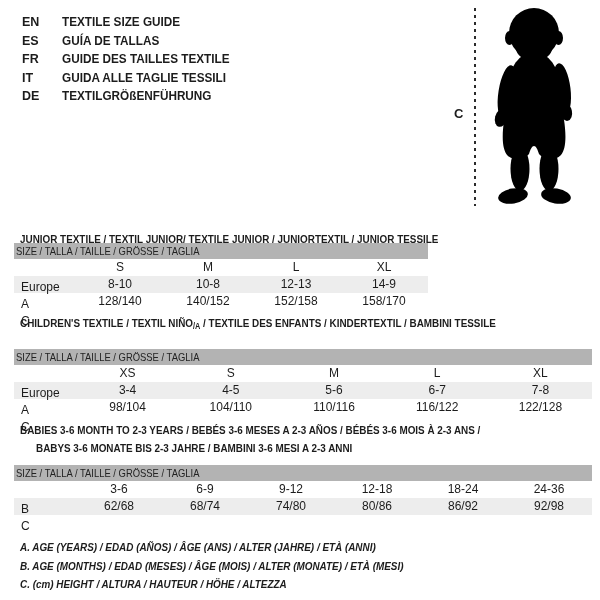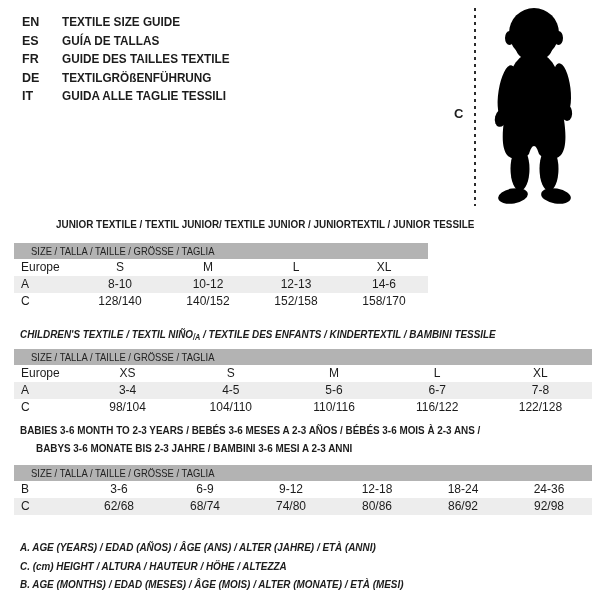--- a/index.html
+++ b/index.html
@@ -22,25 +22,25 @@
   .measure-label { position:absolute; left:454px; top:106px; font-weight:bold; font-size:13px; }
   .silhouette { position:absolute; left:480px; top:6px; }
 
   
   .sec-title { position:absolute; left:20px; font-weight:bold; font-size:11.5px; white-space:nowrap; }
   .cond { display:inline-block; transform:scaleX(0.86); transform-origin:0 50%; white-space:nowrap; }
   .sub-part { font-size:8.5px; position:relative; top:2px; }
 
   
   .size-table { position:absolute; left:14px; }
-  .thead { height:16px; line-height:16px; background:var(--header-bg,#b3b3b3); padding-left:17px; font-size:11.5px; color:#222; white-space:nowrap; overflow:hidden; }
+  .thead { height:16px; line-height:16px; background:var(--header-bg,#b3b3b3); padding-left:2px; font-size:11.5px; color:#222; white-space:nowrap; overflow:hidden; }
   .thead .cond-h { display:inline-block; transform:scaleX(0.82); transform-origin:0 50%; }
   .trow { display:flex; height:17px; line-height:17.5px; font-size:12px; }
   .trow.shaded { background:var(--shade-bg,#ededed); }
-  .tlabel { width:55px; flex:0 0 55px; padding-left:7px; }
+  .tlabel { width:55px; flex:0 0 55px; padding-left:7px;margin-top:20px; }
   .tcell { flex:1; text-align:center; }
 
   
   .notes { position:absolute; left:20px; top:538px;font-style:italic; }
   .note-line { height:18.5px; line-height:18.5px; font-weight:bold; font-size:11.5px; white-space:nowrap; }
 </style>
 </head>
 <body>
 
 <div class="page">
@@ -52,26 +52,26 @@
       </div>
       <div class="lang-row">
         <span class="lang-code">ES</span>
         <span class="lang-title">GUÍA DE TALLAS</span>
       </div>
       <div class="lang-row">
         <span class="lang-code">FR</span>
         <span class="lang-title">GUIDE DES TAILLES TEXTILE</span>
       </div>
       <div class="lang-row">
+        <span class="lang-code">IT</span>
+        <span class="lang-title">GUIDA ALLE TAGLIE TESSILI</span>
+      </div>
+      <div class="lang-row">
         <span class="lang-code">DE</span>
         <span class="lang-title">TEXTILGRÖßENFÜHRUNG</span>
-      </div>
-      <div class="lang-row">
-        <span class="lang-code">IT</span>
-        <span class="lang-title">GUIDA ALLE TAGLIE TESSILI</span>
       </div>
     </div>
 
   <div class="measure-line"></div>
   <div class="measure-label">C</div>
 
   <svg class="silhouette" width="106" height="202" viewBox="0 0 106 202" aria-hidden="true">
     <g id="silhouette-fill" fill="#000000">
       <ellipse cx="54" cy="27" rx="25" ry="25"></ellipse>
       <ellipse cx="29.5" cy="32" rx="4.5" ry="7"></ellipse>
@@ -84,46 +84,46 @@
       <ellipse cx="86" cy="106" rx="6" ry="9" transform="rotate(-12 86 106)"></ellipse>
       <path d="M28,94 C22,120 20,142 28,150 C36,156 45,153 49,148 C50.5,143 52,140 54,140 C56,140 57.5,143 59,148 C63,153 74,156 81,149 C88,141 86,118 80,94 Z"></path>
       <ellipse cx="40" cy="163" rx="9.5" ry="22"></ellipse>
       <ellipse cx="69" cy="163" rx="9.5" ry="22"></ellipse>
       <ellipse cx="33" cy="190" rx="15" ry="7.5" transform="rotate(-9 33 190)"></ellipse>
       <ellipse cx="76" cy="190" rx="15" ry="7.5" transform="rotate(9 76 190)"></ellipse>
     </g>
   </svg>
 
   <div id="sections">
-      <div class="sec-title" style="top: 218px; margin-left: 36px;"><span class="cond">JUNIOR TEXTILE / TEXTIL JUNIOR/ TEXTILE JUNIOR / JUNIORTEXTIL / JUNIOR TESSILE</span></div>
+      <div class="sec-title" style="top: 233px;"><span class="cond">JUNIOR TEXTILE / TEXTIL JUNIOR/ TEXTILE JUNIOR / JUNIORTEXTIL / JUNIOR TESSILE</span></div>
       <div class="size-table" style="top: 243px; width: 414px;">
         <div class="thead"><span class="cond-h">SIZE / TALLA / TAILLE / GRÖSSE / TAGLIA</span></div>
         <div class="trow">
           <div class="tlabel">Europe</div>
           <div class="tcell">S</div>
           <div class="tcell">M</div>
           <div class="tcell">L</div>
           <div class="tcell">XL</div>
         </div>
         <div class="trow shaded">
           <div class="tlabel">A</div>
           <div class="tcell">8-10</div>
-          <div class="tcell">10-12</div>
+          <div class="tcell">10-8</div>
           <div class="tcell">12-13</div>
-          <div class="tcell">14-6</div>
+          <div class="tcell">14-9</div>
         </div>
         <div class="trow">
           <div class="tlabel">C</div>
           <div class="tcell">128/140</div>
           <div class="tcell">140/152</div>
           <div class="tcell">152/158</div>
           <div class="tcell">158/170</div>
         </div>
       </div>
-      <div class="sec-title" style="top: 328px; font-style: italic;"><span class="cond"><span>CHILDREN'S TEXTILE / TEXTIL NIÑO</span><span class="sub-part">/A</span><span> / TEXTILE DES ENFANTS / KINDERTEXTIL / BAMBINI TESSILE</span></span></div>
+      <div class="sec-title" style="top: 317px;"><span class="cond"><span>CHILDREN'S TEXTILE / TEXTIL NIÑO</span><span class="sub-part">/A</span><span> / TEXTILE DES ENFANTS / KINDERTEXTIL / BAMBINI TESSILE</span></span></div>
       <div class="size-table" style="top: 349px; width: 578px;">
         <div class="thead"><span class="cond-h">SIZE / TALLA / TAILLE / GRÖSSE / TAGLIA</span></div>
         <div class="trow">
           <div class="tlabel">Europe</div>
           <div class="tcell">XS</div>
           <div class="tcell">S</div>
           <div class="tcell">M</div>
           <div class="tcell">L</div>
           <div class="tcell">XL</div>
         </div>
@@ -164,17 +164,17 @@
           <div class="tcell">74/80</div>
           <div class="tcell">80/86</div>
           <div class="tcell">86/92</div>
           <div class="tcell">92/98</div>
         </div>
       </div>
     </div>
 
   <div class="notes" id="notes">
       <div class="note-line"><span class="cond">A. AGE (YEARS) / EDAD (AÑOS) / ÂGE (ANS) / ALTER (JAHRE) / ETÀ (ANNI)</span></div>
+      <div class="note-line"><span class="cond">B. AGE (MONTHS) / EDAD (MESES) / ÂGE (MOIS) / ALTER (MONATE) / ETÀ (MESI)</span></div>
       <div class="note-line"><span class="cond">C. (cm) HEIGHT / ALTURA / HAUTEUR / HÖHE / ALTEZZA</span></div>
-      <div class="note-line"><span class="cond">B. AGE (MONTHS) / EDAD (MESES) / ÂGE (MOIS) / ALTER (MONATE) / ETÀ (MESI)</span></div>
     </div>
 
 </div>
 
 </body></html>

